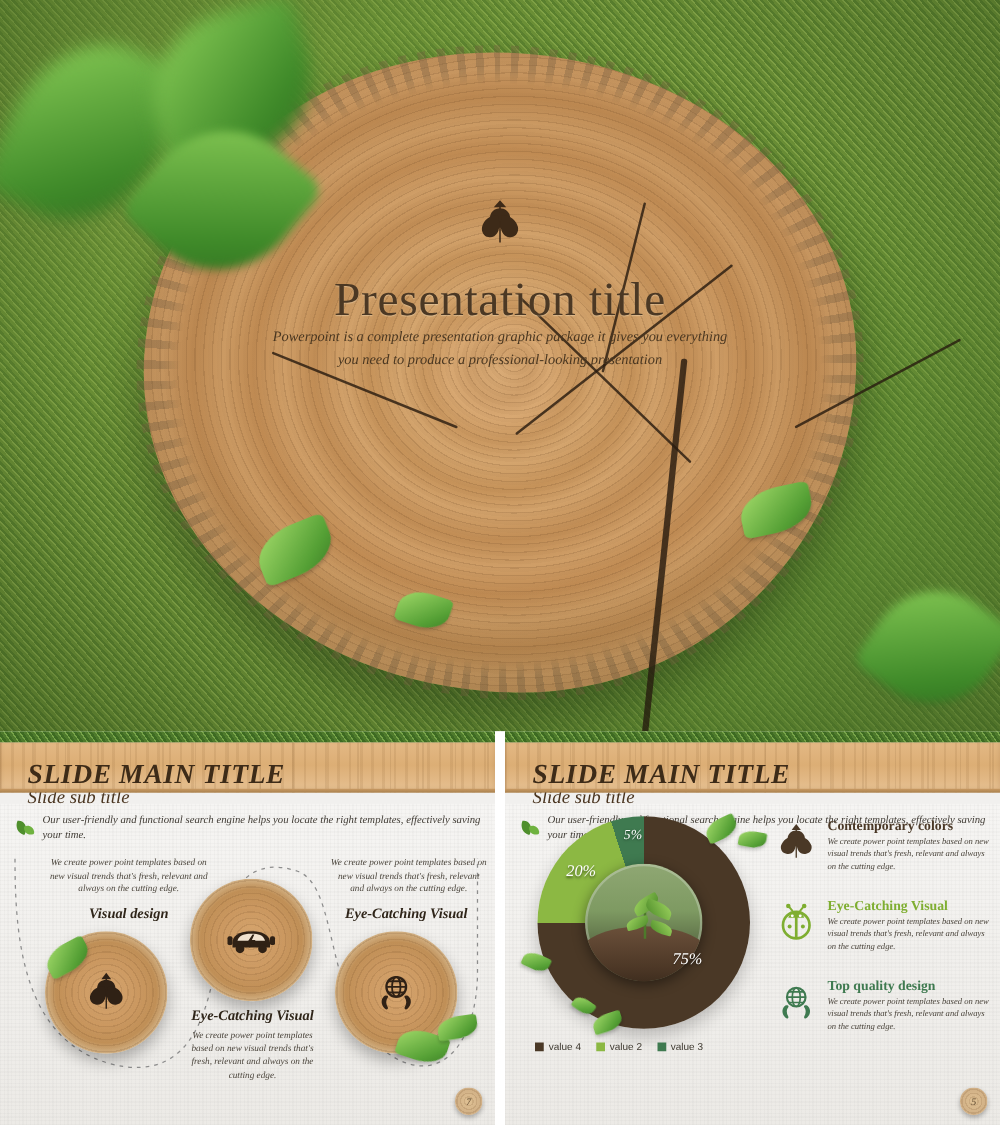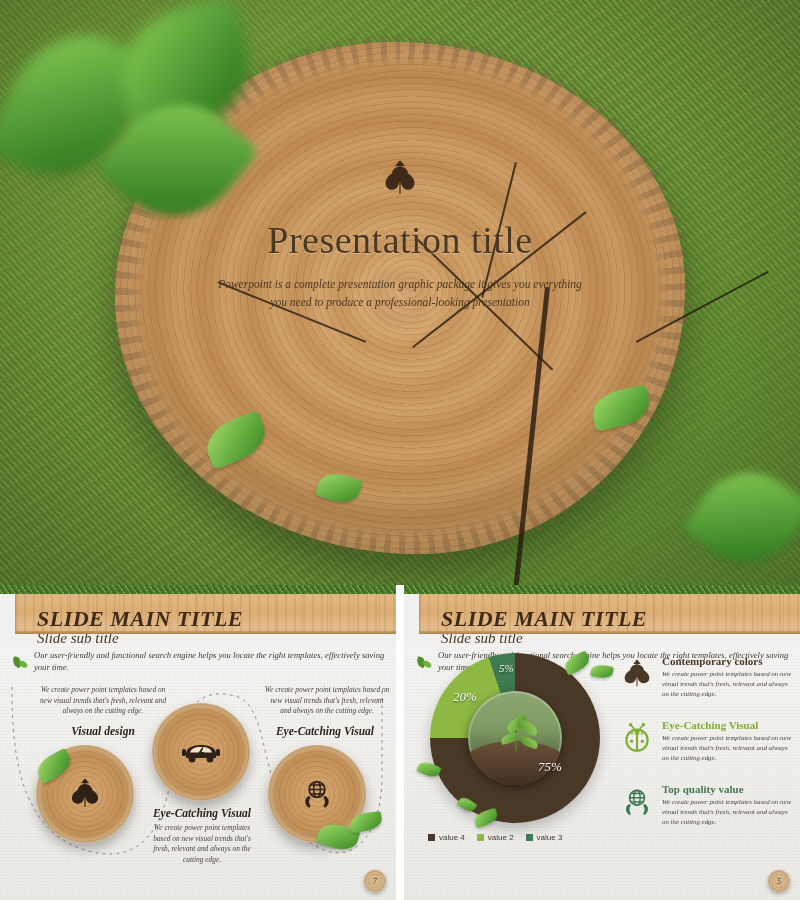--- a/index.html
+++ b/index.html
@@ -46,21 +46,21 @@
   .c6{left:520px;top:300px;width:2px;height:150px;transform:rotate(-118deg);}
 
   .hero-inner{position:absolute;inset:0;display:flex;flex-direction:column;align-items:center;
         justify-content:flex-start;padding-top:160px;}
   .logo-mark{width:40px;height:38px;}
   .hero-title{font-size:84px;letter-spacing:4px;color:#40301f;line-height:1;
         margin-top:10px;text-shadow:0 2px 2px rgba(255,235,200,.35);}
   .hero-sub{font-size:38px;color:#4b3824;margin-top:20px;letter-spacing:.5px;
         text-shadow:0 1px 1px rgba(255,240,210,.4);}
   .hero-body{width:370px;text-align:center;font-size:11.5px;line-height:1.55;color:#4a3721;
-        font-style:italic;margin-top:14px;}
+        font-style:italic;}
 
   .leaf{position:absolute;border-radius:58% 12% 58% 12%;filter:blur(.2px);
         box-shadow:0 2px 3px rgba(0,0,0,.2);}
   .leaf.blur{filter:blur(7px);}
   .leaf.blur2{filter:blur(4px);}
   .lv{background:linear-gradient(140deg,#8fd15a,#3f8a29 70%,#2c6a1e);}
   .lv2{background:linear-gradient(140deg,#a6dd6c,#55a035 70%,#3c7d26);}
 
   
   .panels{position:absolute;left:0;top:585px;width:800px;height:315px;display:flex;background:#fff;}
@@ -68,21 +68,21 @@
   .panel.right{margin-left:8px;}
 
   .grass-strip{position:absolute;left:0;top:0;width:100%;height:9px;
         background:repeating-linear-gradient(55deg,#4e7a2c 0 2px,#76a348 2px 3px,#3d6a22 3px 5px),
                    linear-gradient(#5f8a33,#4a7327);}
   .wood-head{position:absolute;left:0;top:9px;width:100%;height:40px;
         background:
           repeating-linear-gradient(90deg, rgba(150,108,60,.16) 0 2px, rgba(0,0,0,0) 2px 9px),
           repeating-linear-gradient(90deg, rgba(110,75,35,.12) 0 1px, rgba(0,0,0,0) 1px 26px),
           linear-gradient(#e3b884,#dcae75 45%,#e7c193);
-        box-shadow:inset 0 -2px 4px rgba(120,80,40,.2);margin-left:15px;}
+        box-shadow:inset 0 -2px 4px rgba(120,80,40,.2);}
   .wood-head:after{content:"";position:absolute;left:0;right:0;bottom:0;height:3px;
         background:linear-gradient(#c99a63,#b9研);background:linear-gradient(#c99a63,#a9824f);}
   .head-main{position:absolute;left:22px;top:12px;font-size:22px;font-style:italic;font-weight:bold;
         color:#3d2b18;letter-spacing:.5px;}
   .head-sub{position:absolute;left:22px;top:36px;font-size:15px;font-style:italic;color:#4a3520;}
 
   .paper{position:absolute;left:0;top:58px;width:100%;height:257px;
         background:
           repeating-linear-gradient(0deg, rgba(0,0,0,.018) 0 1px, rgba(0,0,0,0) 1px 3px),
           repeating-linear-gradient(90deg, rgba(0,0,0,.018) 0 1px, rgba(0,0,0,0) 1px 3px),
@@ -328,21 +328,21 @@
 
       <div class="feat" style="top:198px;">
         <svg class="feat-ico" viewBox="0 0 64 60">
           <circle cx="32" cy="22" r="14" fill="none" stroke="#3f7a50" stroke-width="3.2"></circle>
           <ellipse cx="32" cy="22" rx="6" ry="14" fill="none" stroke="#3f7a50" stroke-width="2.6"></ellipse>
           <path d="M18 22h28M20 14h24M20 30h24" stroke="#3f7a50" stroke-width="2.6" fill="none"></path>
           <path fill="#3f7a50" d="M14 36c-4 4-4 12 2 17 2 2 5 1 4-2-3-5-3-10 0-14 2-3-4-4-6-1z"></path>
           <path fill="#3f7a50" d="M50 36c4 4 4 12-2 17-2 2-5 1-4-2 3-5 3-10 0-14-2-3 4-4 6-1z"></path>
         </svg>
         <div>
-          <p class="feat-h" style="color:#3f7a50;">Top quality value</p>
+          <p class="feat-h" style="color:#3f7a50;">Top quality design</p>
           <p class="feat-p">We create power point templates based on new visual trends that's fresh, relevant and always on the cutting edge.</p>
         </div>
       </div>
 
       <div class="pagebadge">5</div>
     </div>
   </div>
 </div>
 
 </body></html>

